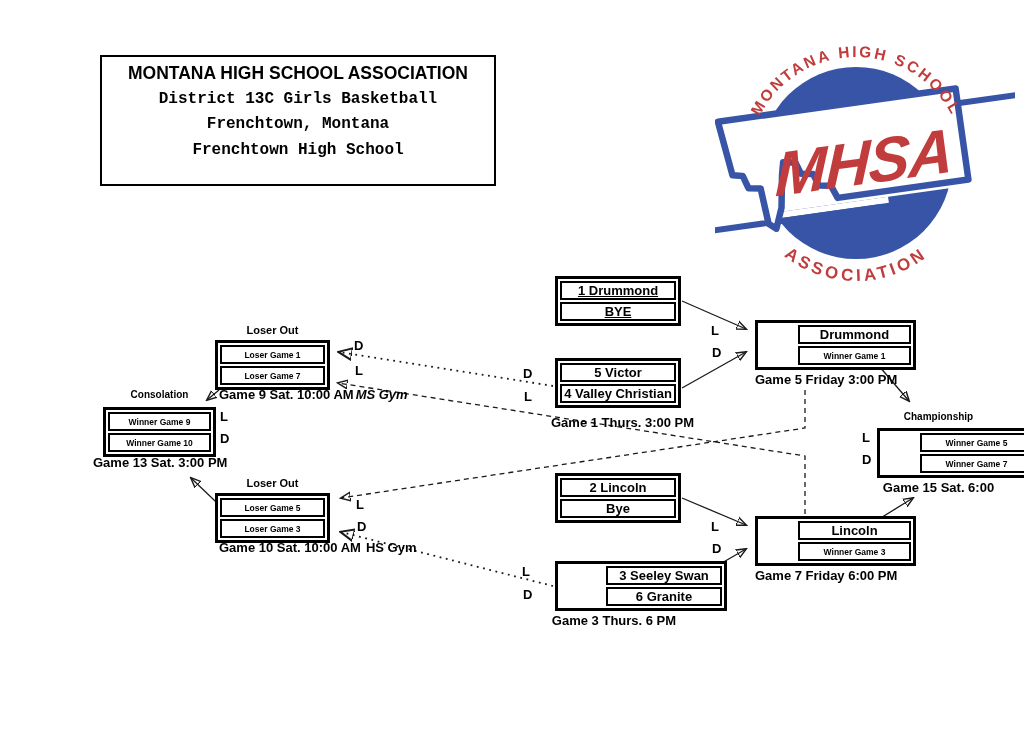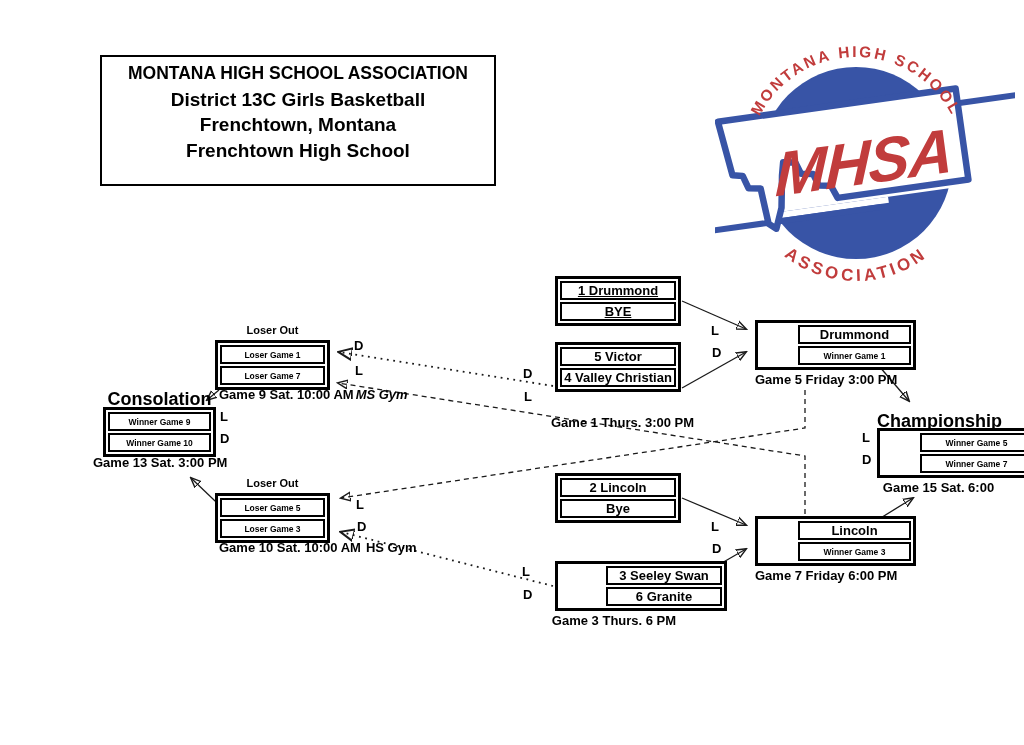--- a/index.html
+++ b/index.html
@@ -4,21 +4,21 @@
 <style>
   html,body{margin:0;padding:0;background:#fff;}
   body{width:1024px;height:745px;overflow:hidden;font-family:"Liberation Sans",sans-serif;}
   .stage{position:relative;width:1024px;height:745px;background:#fff;}
 
   
   .titlebox{position:absolute;left:100px;top:55px;width:396px;height:131px;
     border:2px solid #000;box-sizing:border-box;text-align:center;overflow:hidden;padding-top:4px;}
   .titlebox .tl{font-weight:bold;color:#000;line-height:25.5px;white-space:nowrap;}
   .titlebox .t1{font-size:17.5px;}
-  .titlebox .t2{font-size:19px;}
+  .titlebox .t2{font-size:16px;font-family:Liberation Mono, monospace;}
   .titlebox .t-date{text-decoration:underline;text-decoration-thickness:2px;text-underline-offset:3px;}
 
   
   .logo{position:absolute;left:715px;top:33px;width:300px;height:250px;}
   .logo text{font-family:"Liberation Sans",sans-serif;font-weight:bold;}
   .arc-top{font-size:15.5px;letter-spacing:2.5px;}
   .arc-bot{font-size:17px;letter-spacing:3.5px;}
   .monogram{font-size:62px;font-style:italic;letter-spacing:-1px;}
 
   
@@ -38,21 +38,21 @@
   .cbox{width:103px;}
   .row.big{font-size:13px;}
   .row.small{font-size:8.5px;}
 
   .cap{position:absolute;font-weight:bold;font-size:13px;color:#000;text-align:center;white-space:nowrap;}
   .cap.leftal{text-align:left;}
   .gap-lg{margin-left:2px;font-style:italic;}
   .gap-sm{margin-left:5px;}
   .hd{position:absolute;font-weight:bold;color:#000;text-align:center;white-space:nowrap;}
   .hd.sm{font-size:11px;}
-  .hd.lg{font-size:18px;}
+  .hd.lg{font-size:10px;}
   .ud{position:absolute;font-weight:bold;font-size:13px;color:#000;line-height:16px;}
 </style>
 </head>
 <body>
 
 <div class="stage">
 
   <div class="titlebox">
     <div class="tl t1">MONTANA HIGH SCHOOL ASSOCIATION</div>
     <div class="tl t2">District 13C Girls Basketball</div>
@@ -104,21 +104,21 @@
     <path class="dash" d="M805,514 L805,456 L338,383" marker-end="url(#ah)"></path>
     <path class="dots" d="M553,386 L339,352" marker-end="url(#ah)"></path>
     <path class="dots" d="M553,586 L341,532" marker-end="url(#ah)"></path>
   </svg>
 
   <div class="gbox seed" style="left:555px;top:276px;text-decoration:underline;">
     <div class="row big">1 Drummond</div>
     <div class="row big">BYE</div>
   </div>
 
-  <div class="gbox seed" style="left:555px;top:342px;">
+  <div class="gbox seed" style="left:555px;top:358px;">
     <div class="row big">5 Victor</div>
     <div class="row big">4 Valley Christian</div>
   </div>
   <div class="cap" style="left:551px;top:415px;width:126px;">Game 1 Thurs. 3:00 PM</div>
 
   <div class="gbox win" style="left:755px;top:320px;">
     <div class="row big">Drummond</div>
     <div class="row small">Winner Game 1</div>
   </div>
   <div class="cap" style="left:755px;top:372px;width:123px;">Game 5 Friday 3:00 PM</div>

